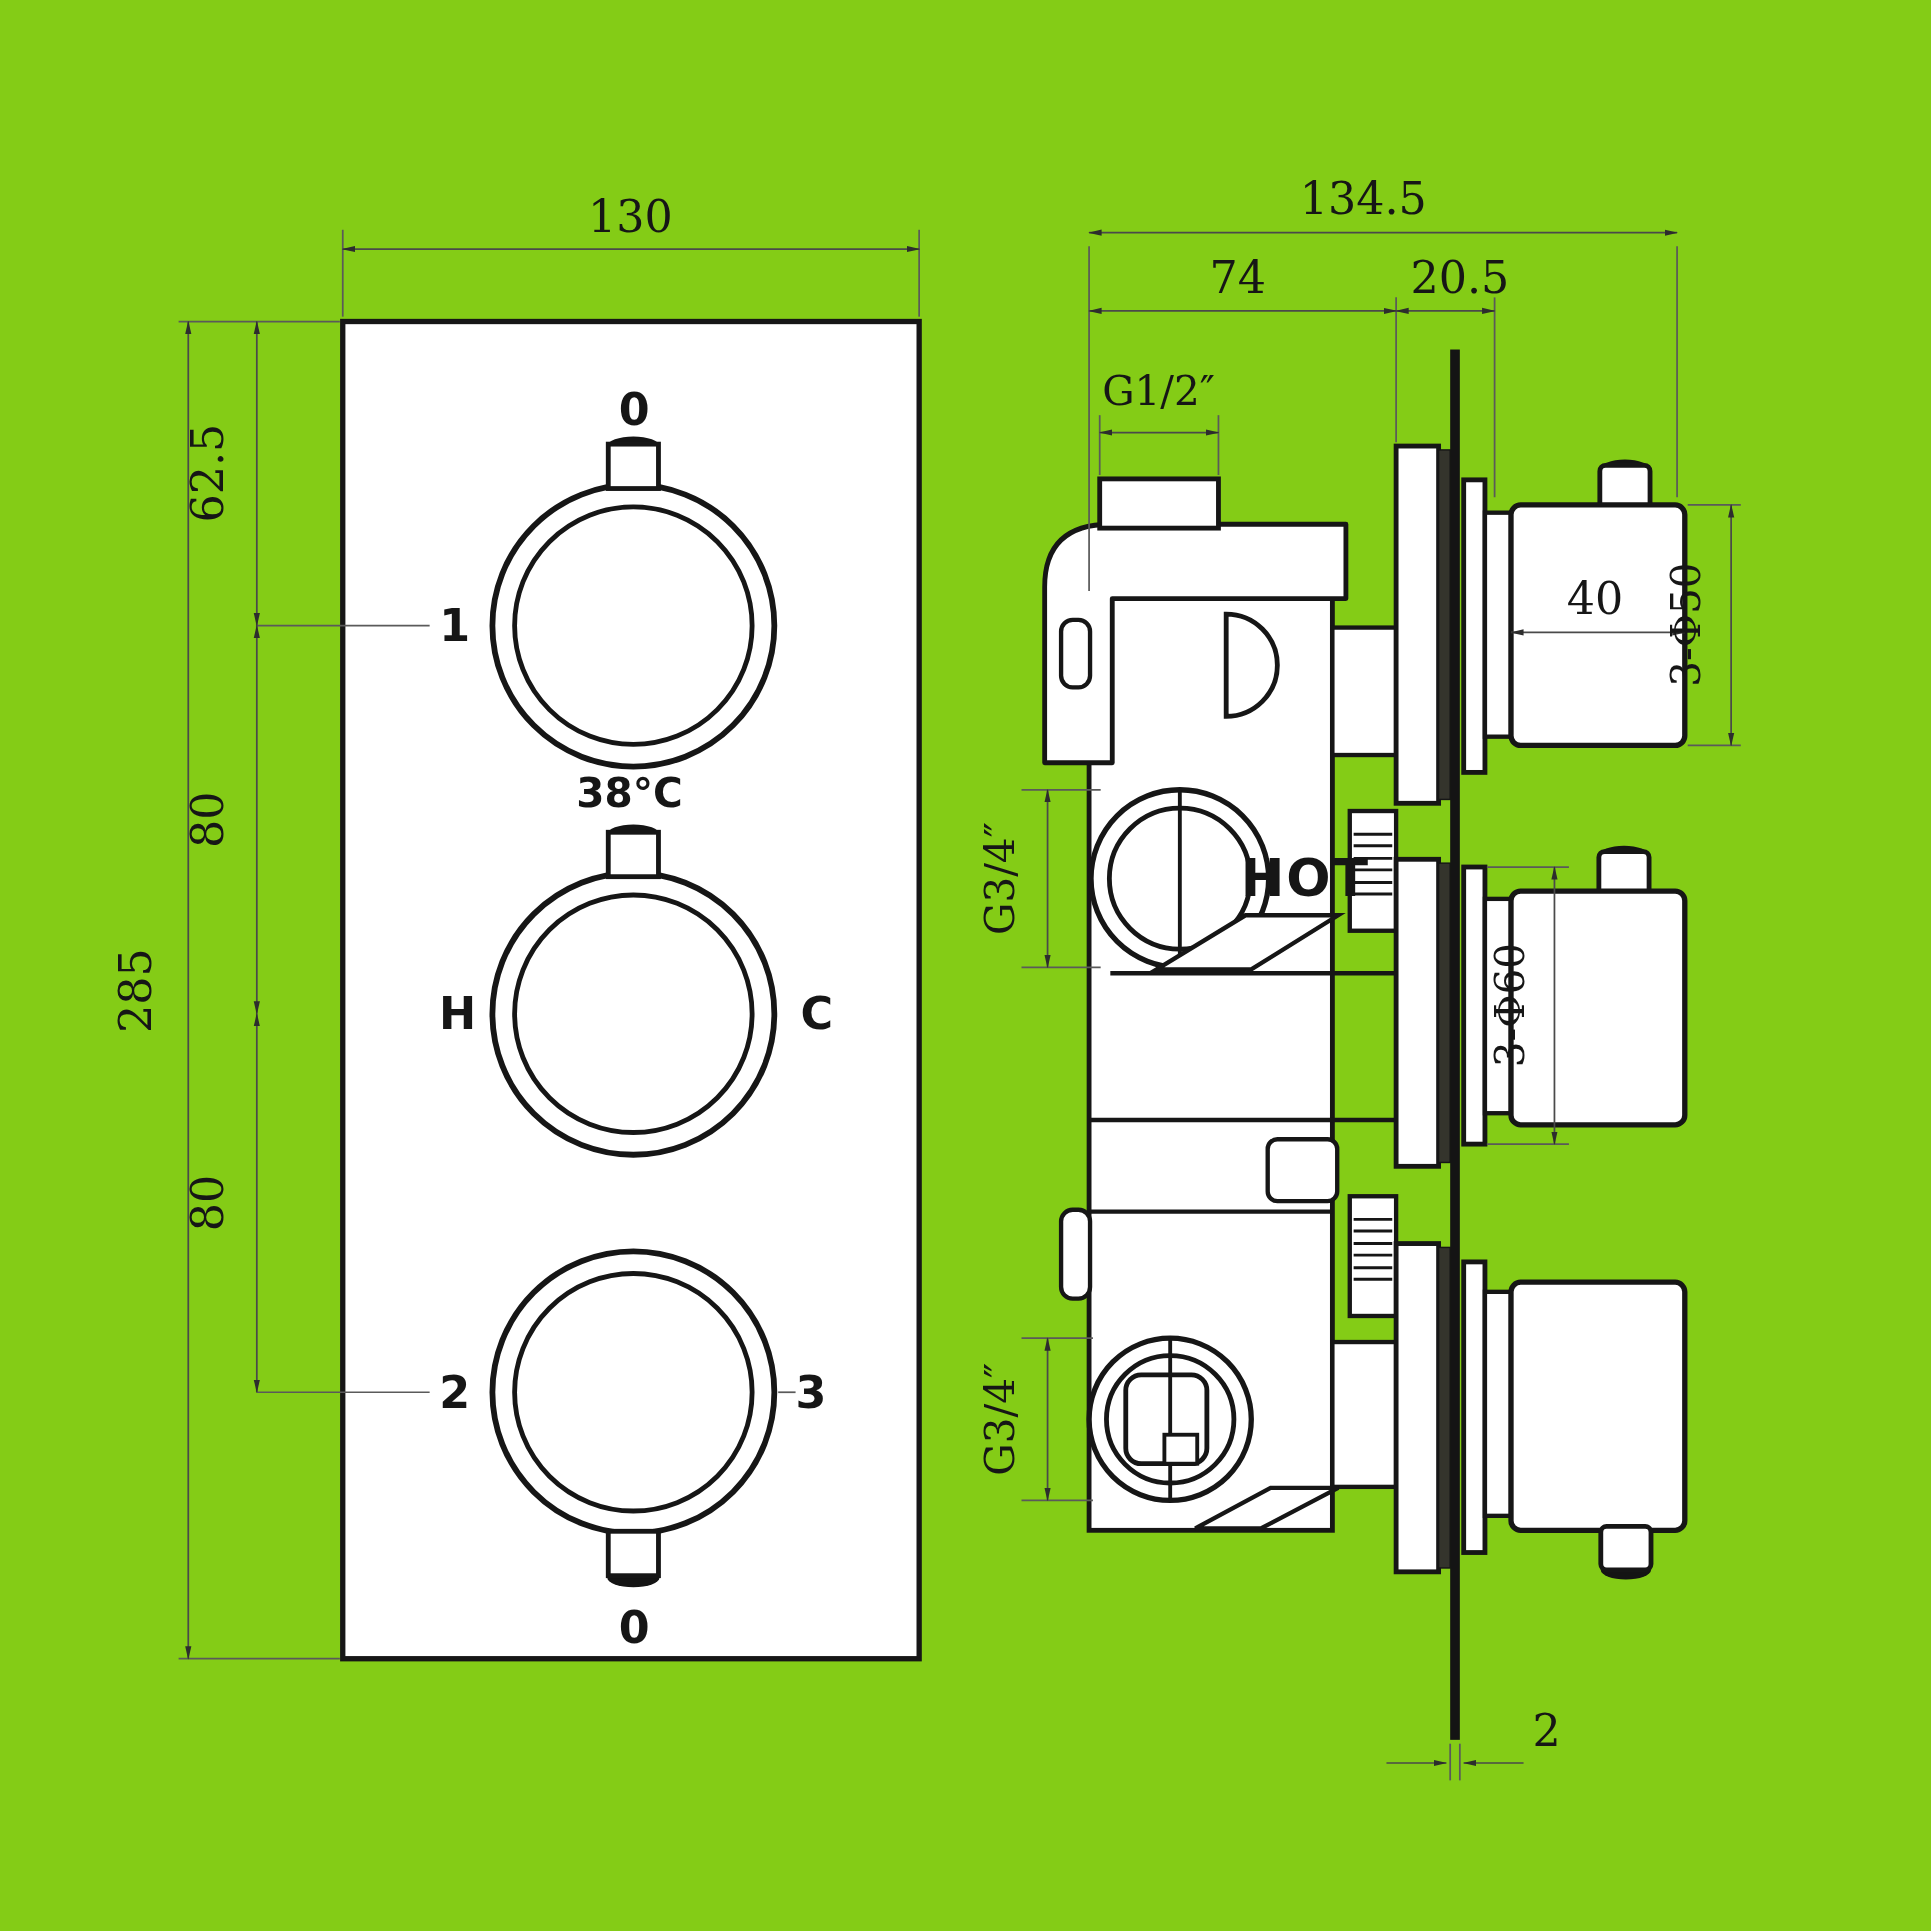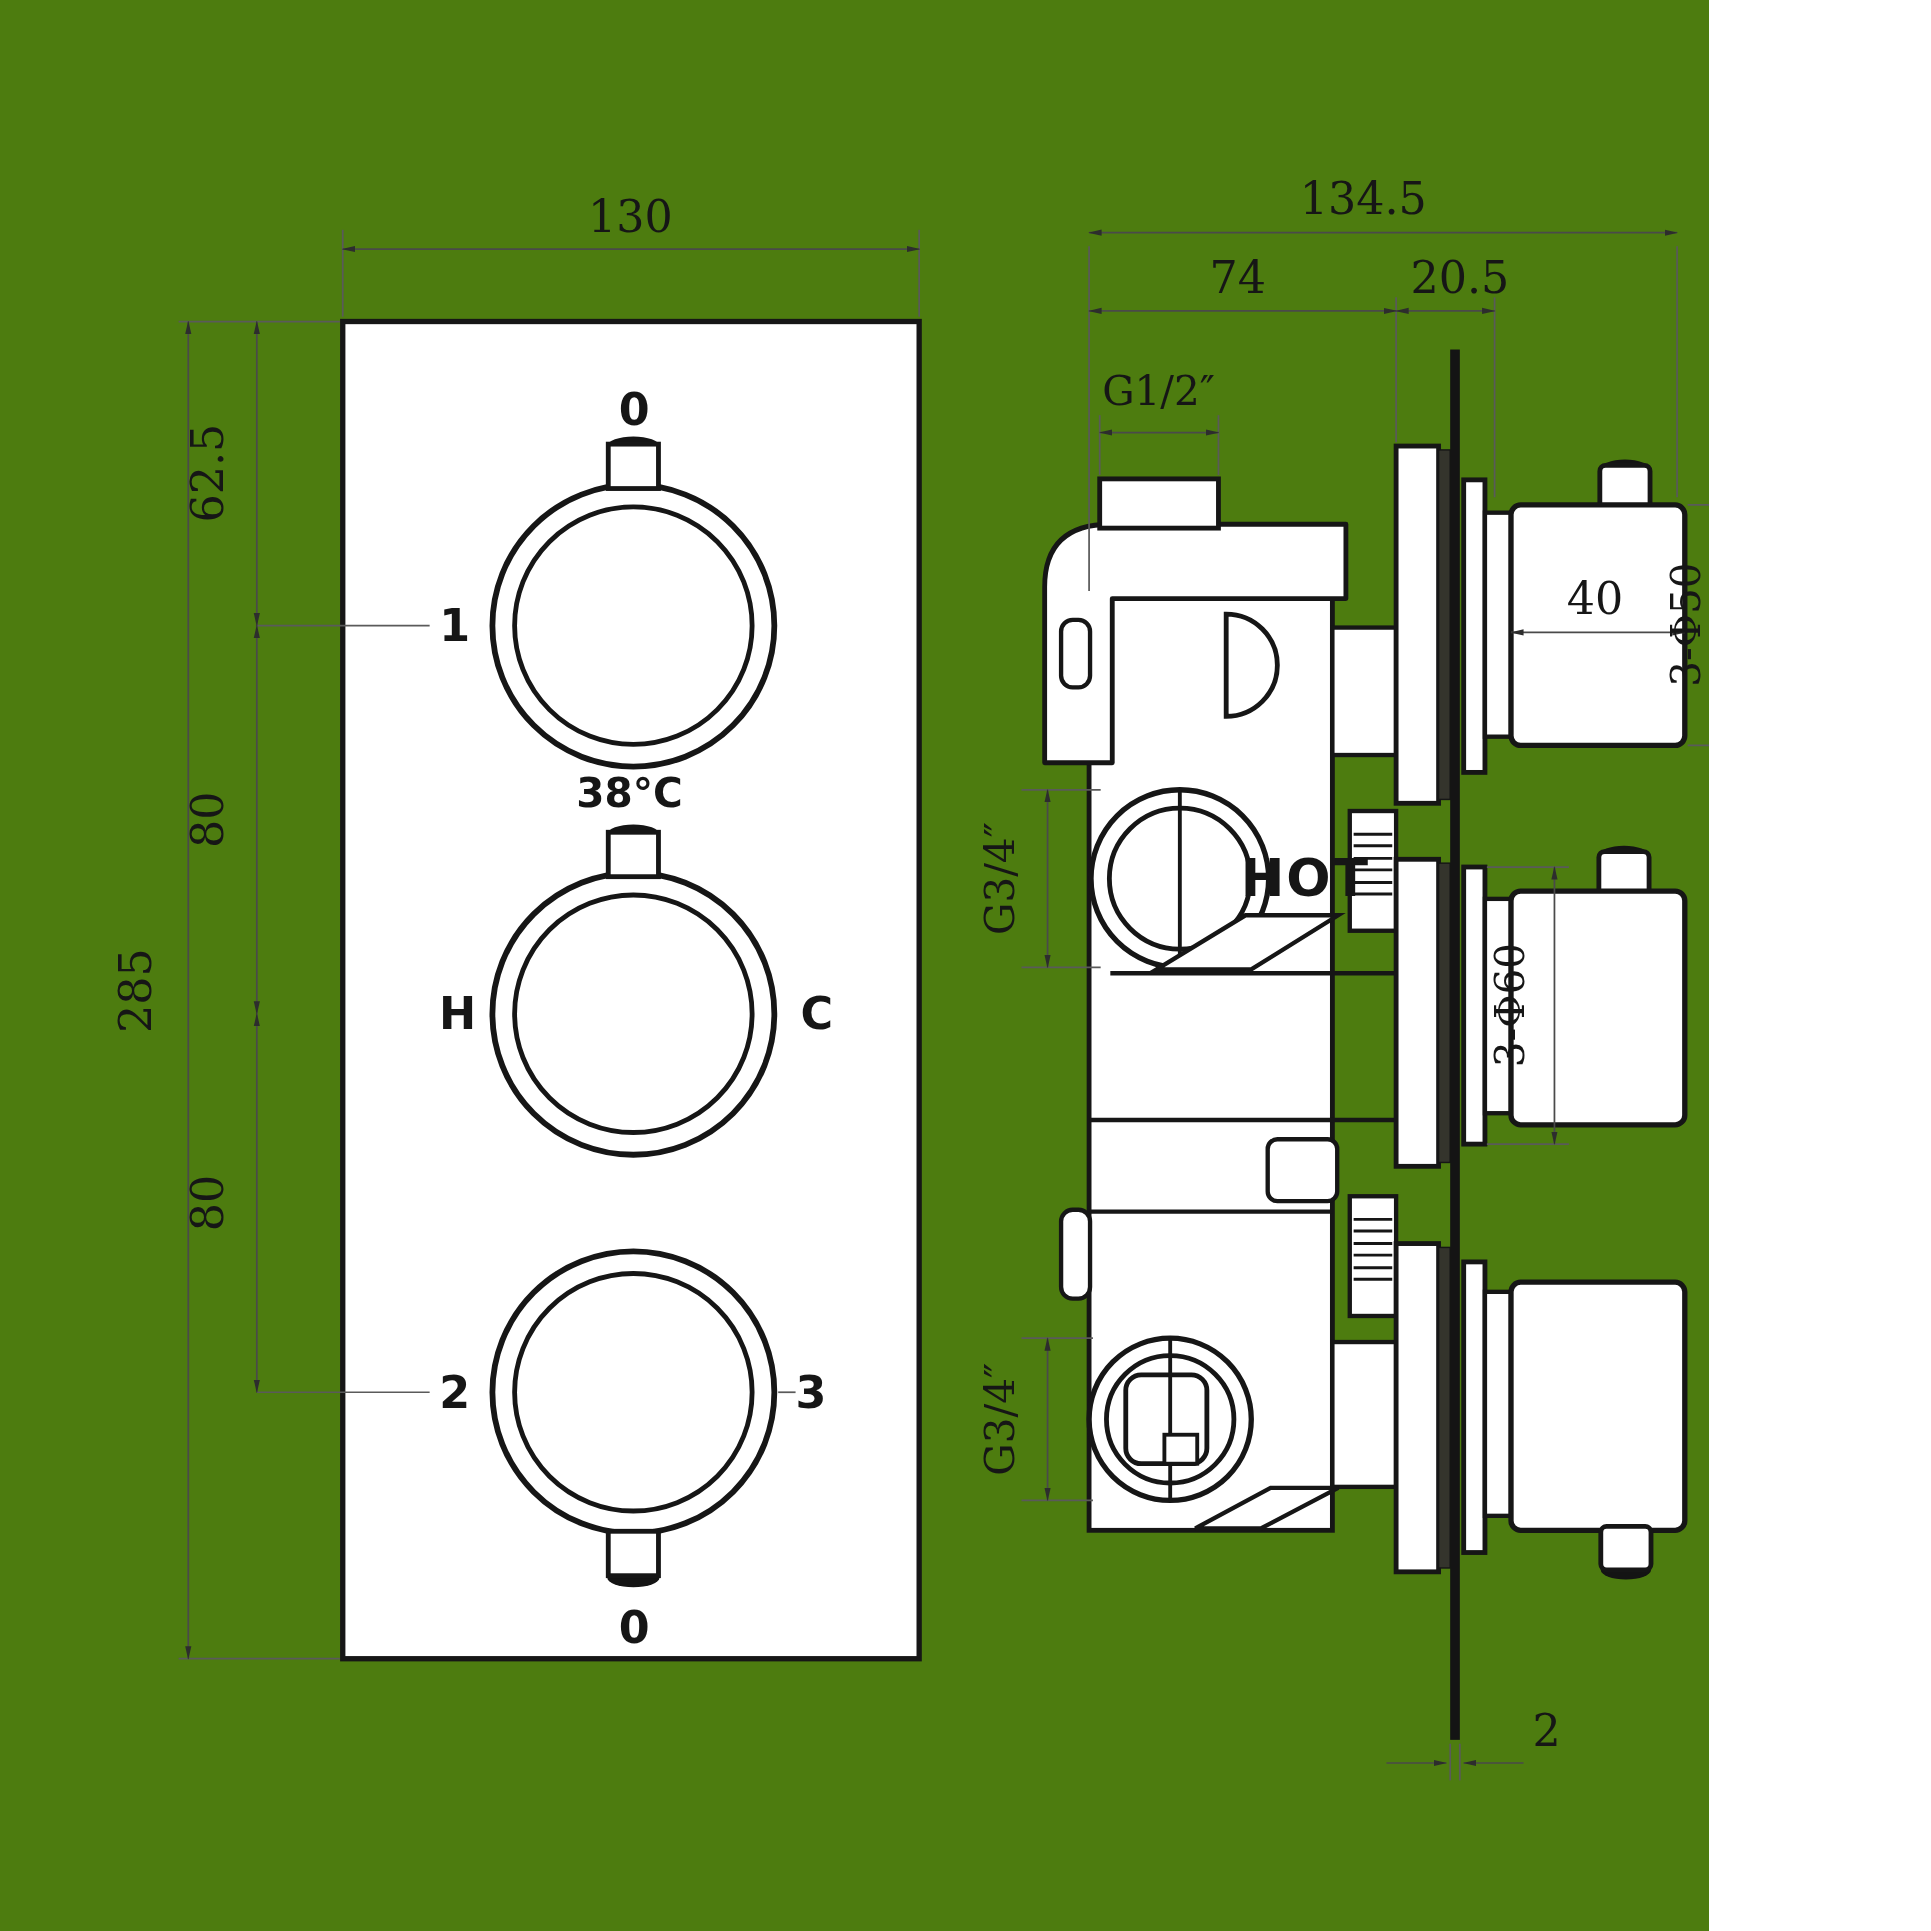--- a/index.html
+++ b/index.html
@@ -1,16 +1,16 @@
 <!DOCTYPE html>
 <html><head>
 <meta charset="utf-8">
 <style>
   html,body{margin:0;padding:0;background:#ffffff;}
-  .page{width:1709px;height:1931px;background:#4d7c0f;position:relative;overflow:hidden;text-align:center;}
+  .page{width:1931px;height:1931px;background:#84cc16;position:relative;overflow:hidden;text-align:center;}
   svg{display:block;}
   text{fill:#161616;}
   .dimtxt{font-family:"DejaVu Serif","Liberation Serif",serif;font-size:46px;}
   .dimtxt-sm{font-family:"DejaVu Serif","Liberation Serif",serif;font-size:42px;}
   .lbl{font-family:"DejaVu Sans","Liberation Sans",sans-serif;font-weight:bold;font-size:46px;}
   .lbl-sm{font-family:"DejaVu Sans","Liberation Sans",sans-serif;font-weight:bold;font-size:42px;}
   .hot{font-family:"DejaVu Sans","Liberation Sans",sans-serif;font-weight:bold;font-size:54px;letter-spacing:2px;}
   .thin{stroke:#5a5a5a;stroke-width:1.8;fill:none;}
   .dim{stroke:#4a4a4a;stroke-width:1.8;fill:none;}
   .thick{stroke:#161616;fill:none;}

